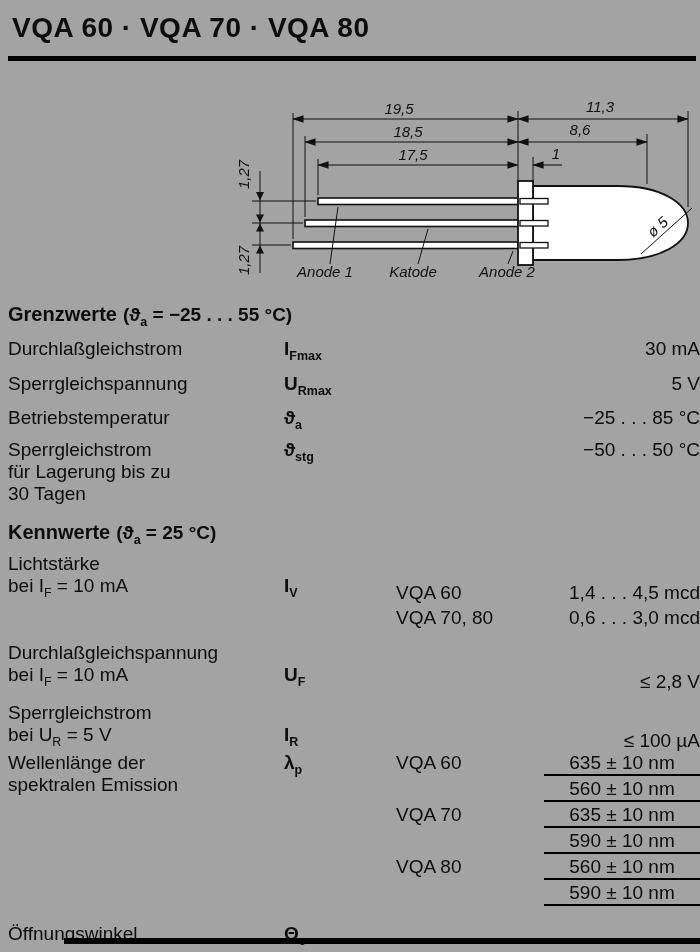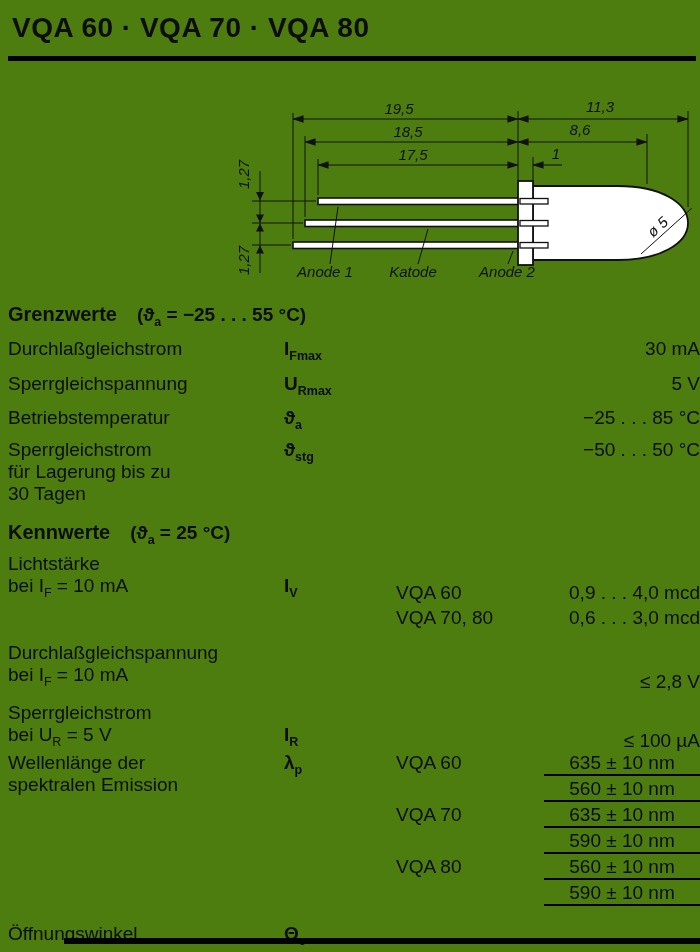--- a/index.html
+++ b/index.html
@@ -1,33 +1,33 @@
 <!DOCTYPE html>
 <html><head>
 <meta charset="utf-8">
 <style>
   html,body { margin:0; padding:0; background:#ffffff; }
   .page {
     position:relative; width:700px; height:952px; overflow:hidden;
-    background:#4d7c0f; color:#0d0d0d;
+    background:#a3a3a3; color:#0d0d0d;
     font-family:"Liberation Sans","DejaVu Sans",sans-serif;
   }
   .title {
     margin:0; padding:12px 0 0 12px;
     font-size:28px; font-weight:700; letter-spacing:0.5px;
   }
   .title-rule { height:5px; background:#000; margin:12px 4px 0 8px; }
   svg.drawing { display:block; }
   .dimtxt text {
     font-family:"Liberation Sans","DejaVu Sans",sans-serif;
     font-style:italic; font-size:15px; fill:#111;
   }
   .sec { padding:0 0 0 8px; }
   .sec-heading { font-size:20px; font-weight:700; margin:10px 0 6px 0; }
-  .sec-heading .cond { margin-left:20px; font-size:19px; }
+  .sec-heading .cond { margin-left:6px; font-size:19px; }
   sub { font-size:12.5px; }
   .row { display:flex; font-size:19px; line-height:28px; }
   .c-param { width:276px; }
   .c-sym   { width:112px; font-weight:700; }
   .c-dev   { width:134px; }
   .c-val   { flex:1; text-align:right; padding-right:0; }
   .ln { line-height:22px; }
   .row.top    { align-items:flex-start; }
   .row.bottom { align-items:flex-end; }
   .row.top .c-sym, .row.top .c-dev, .row.top .c-val,
@@ -160,35 +160,36 @@
       <span>Kennwerte</span><span class="cond"><span>(ϑ</span><sub>a</sub><span> = 25 °C)</span></span>
     </div>
 
     <div class="row bottom" style="margin-top:4px;">
       <div class="c-param">
         <div class="ln">Lichtstärke</div>
         <div class="ln"><span>bei I</span><sub>F</sub><span> = 10 mA</span></div>
       </div>
       <div class="c-sym"><span>I</span><sub>V</sub></div>
       <div class="c-dev">VQA 60</div>
-      <div class="c-val">0,9 . . . 4,0 mcd</div>
+      <div class="c-val">1,4 . . . 4,5 mcd</div>
     </div>
 
     <div class="row">
       <div class="c-param"></div>
       <div class="c-sym"></div>
       <div class="c-dev">VQA 70, 80</div>
       <div class="c-val">0,6 . . . 3,0 mcd</div>
     </div>
 
     <div class="row bottom" style="margin-top:10px;">
       <div class="c-param">
         <div class="ln">Durchlaßgleichspannung</div>
         <div class="ln"><span>bei I</span><sub>F</sub><span> = 10 mA</span></div>
       </div>
+      <div class="c-sym"><span>U</span><sub>F</sub></div>
       <div class="c-dev"></div>
       <div class="c-val">≤ 2,8 V</div>
     </div>
 
     <div class="row bottom" style="margin-top:9px;justify-content:flex-end;">
       <div class="c-param">
         <div class="ln">Sperrgleichstrom</div>
         <div class="ln"><span>bei U</span><sub>R</sub><span> = 5 V</span></div>
       </div>
       <div class="c-sym"><span>I</span><sub>R</sub></div>

